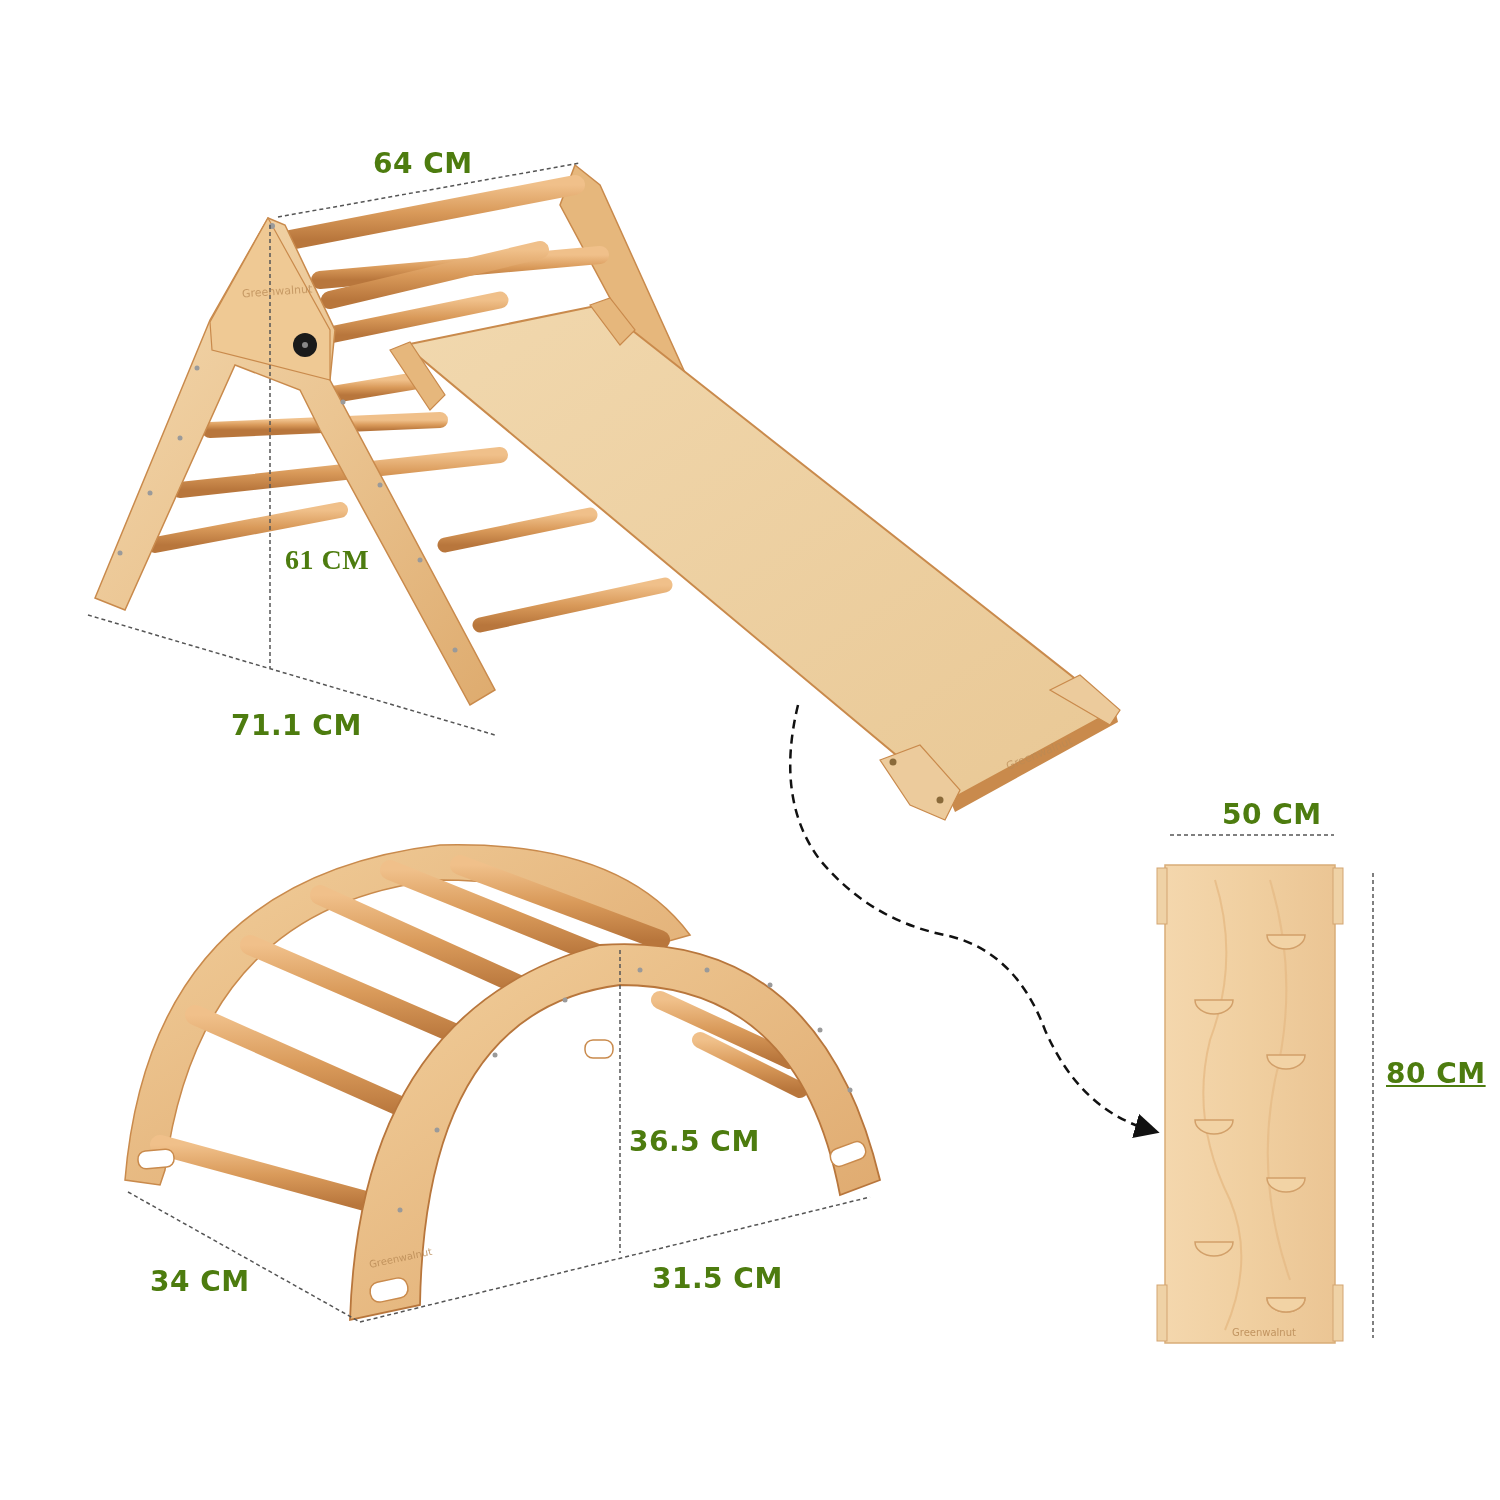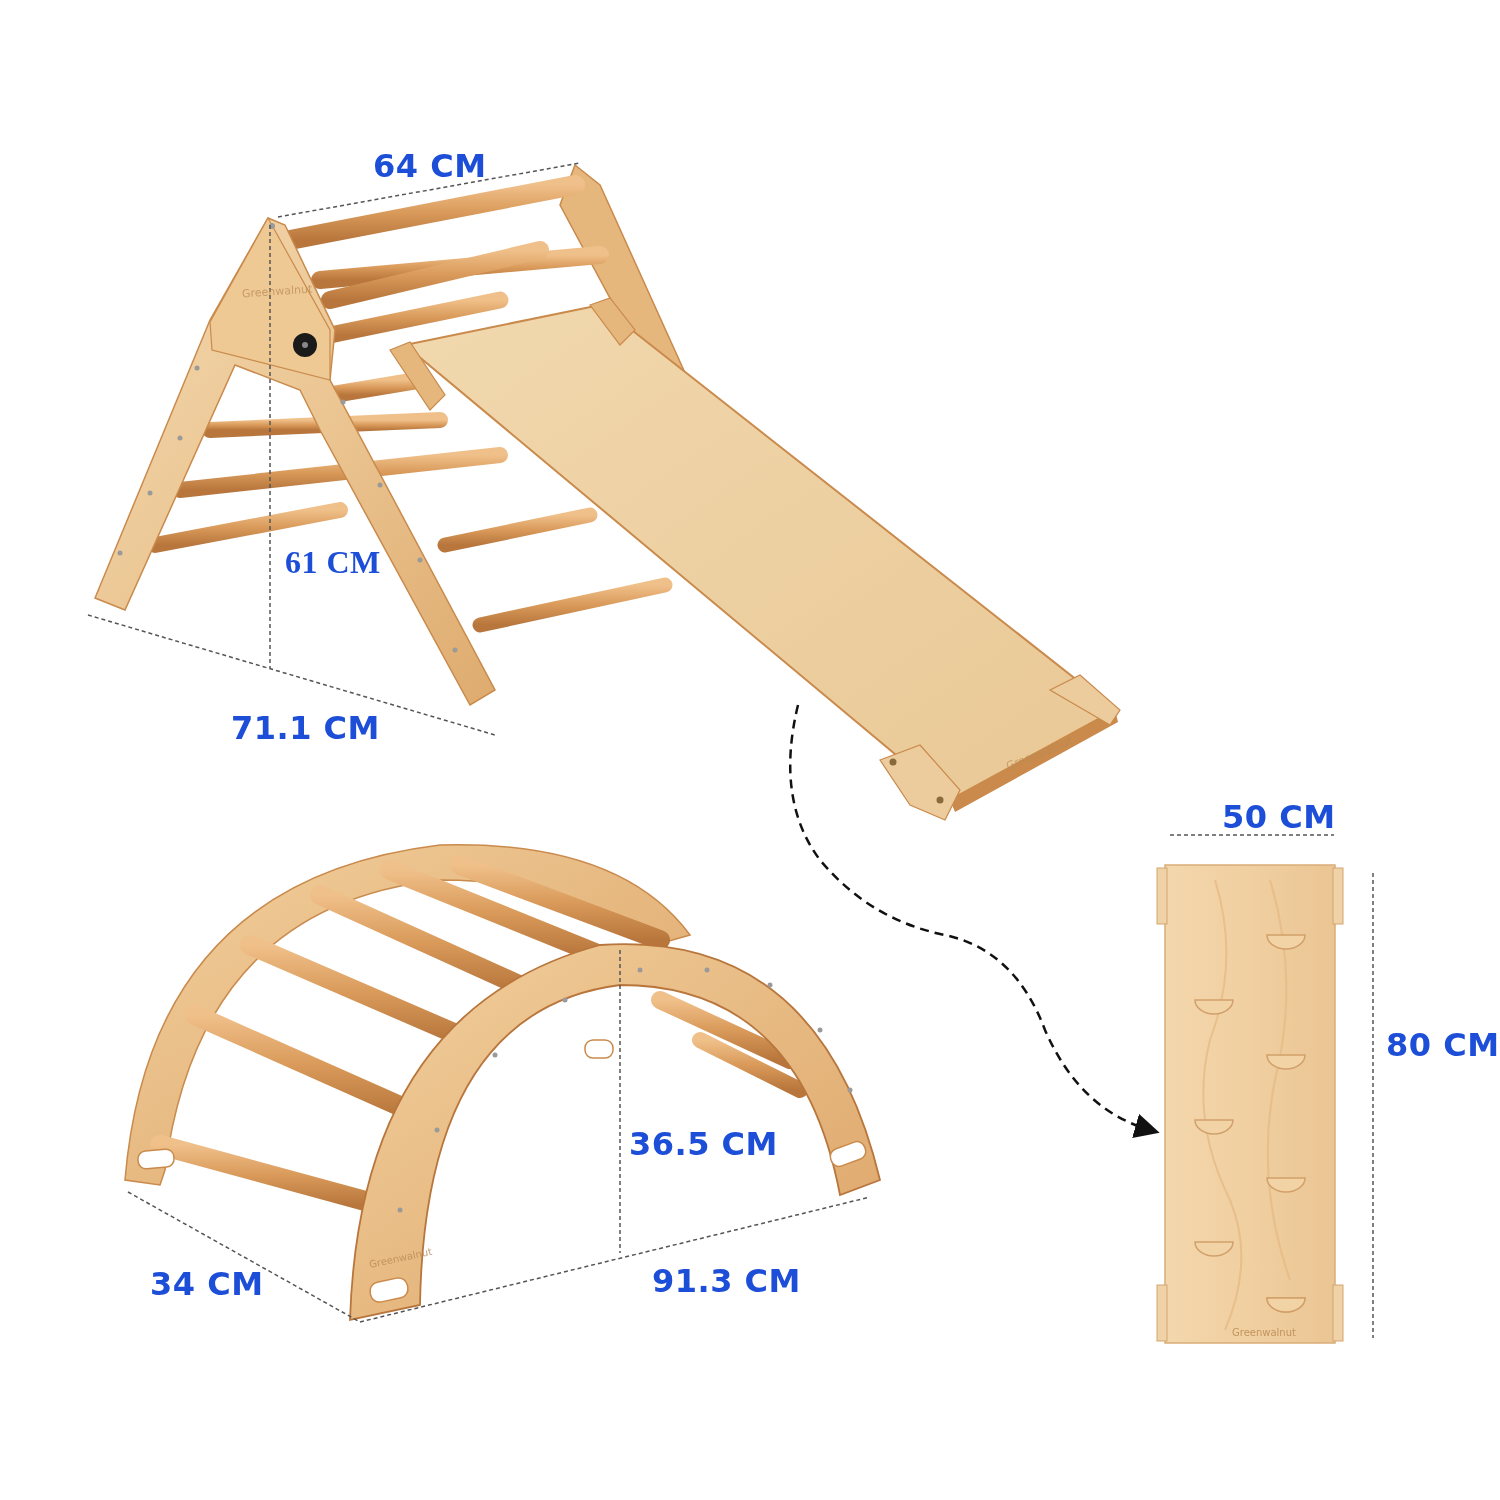--- a/index.html
+++ b/index.html
@@ -1,20 +1,20 @@
 <!DOCTYPE html>
 <html><head>
   <meta charset="utf-8">
   <style>
     html, body { margin: 0; padding: 0; background: #ffffff; }
     body { width: 1500px; height: 1500px; position: relative; overflow: hidden;
            font-family: "DejaVu Sans", sans-serif; }
     #stage { position: absolute; left: 0; top: 0; width: 1500px; height: 1500px; }
     .dim-label { position: absolute; font-family: "DejaVu Sans", sans-serif; font-weight: bold;
-                 font-size: 32px; color: #1d4ed8; letter-spacing: 0.5px; white-space: nowrap; line-height: 1; }
+                 font-size: 28px; color: #4d7c0f; letter-spacing: 0.5px; white-space: nowrap; line-height: 1; }
     .brand { position: absolute; font-family: "DejaVu Sans", sans-serif; font-size: 11px;
              color: #b98a55; opacity: 0.75; white-space: nowrap; }
   </style>
 </head>
 <body>
 
 <div id="stage">
 
   <svg width="1500" height="1500" viewBox="0 0 1500 1500" xmlns="http://www.w3.org/2000/svg">
     <defs>
@@ -173,18 +173,18 @@
 
   
   <div class="brand" style="left:242px; top:285px; transform:rotate(-4deg);">Greenwalnut</div>
 
   
   <div class="dim-label" style="left:373px; top:150px;">64 CM</div>
   <div class="dim-label" style="left:285px; top:546px;font-family:Liberation Serif, serif;">61 CM</div>
   <div class="dim-label" style="left:231px; top:712px;">71.1 CM</div>
 
   <div class="dim-label" style="left:629px; top:1128px;">36.5 CM</div>
-  <div class="dim-label" style="left:652px; top:1265px;">91.3 CM</div>
+  <div class="dim-label" style="left:652px; top:1265px;">31.5 CM</div>
   <div class="dim-label" style="left:150px; top:1268px;">34 CM</div>
 
   <div class="dim-label" style="left:1222px; top:801px;">50 CM</div>
-  <div class="dim-label" style="left:1386px; top:1029px;">80 CM</div>
+  <div class="dim-label" style="left:1386px; top:1060px;text-decoration:underline;">80 CM</div>
 </div>
 
 </body></html>

